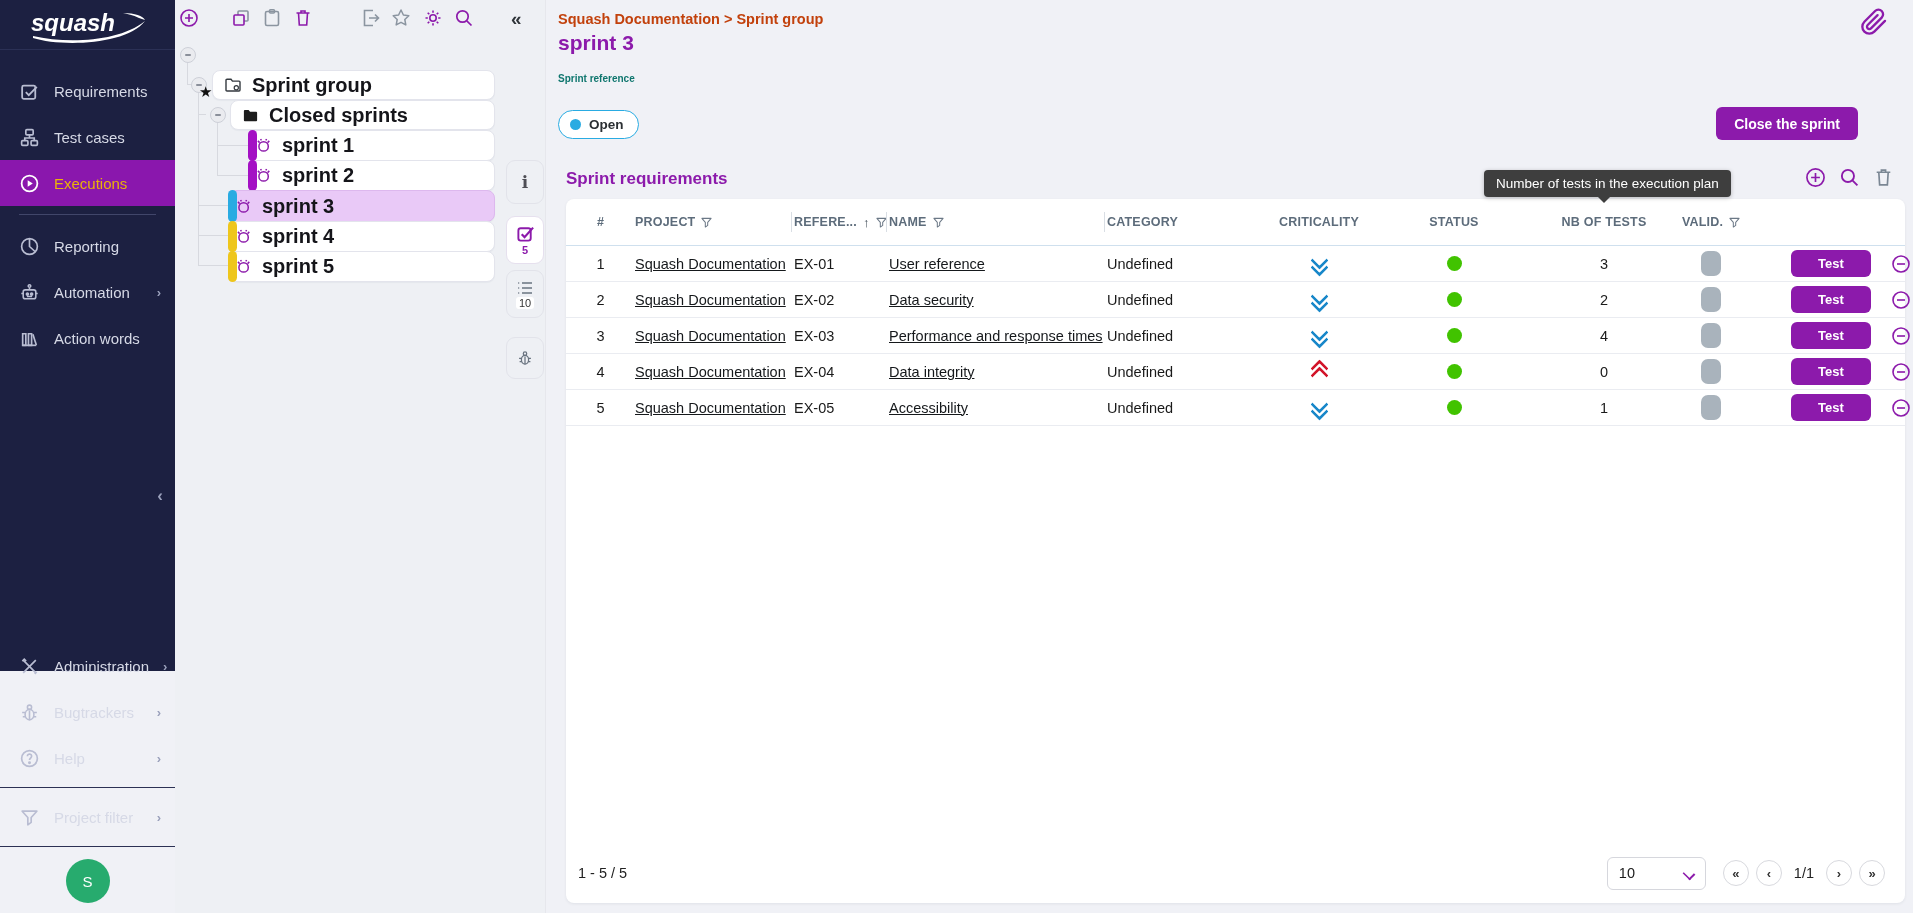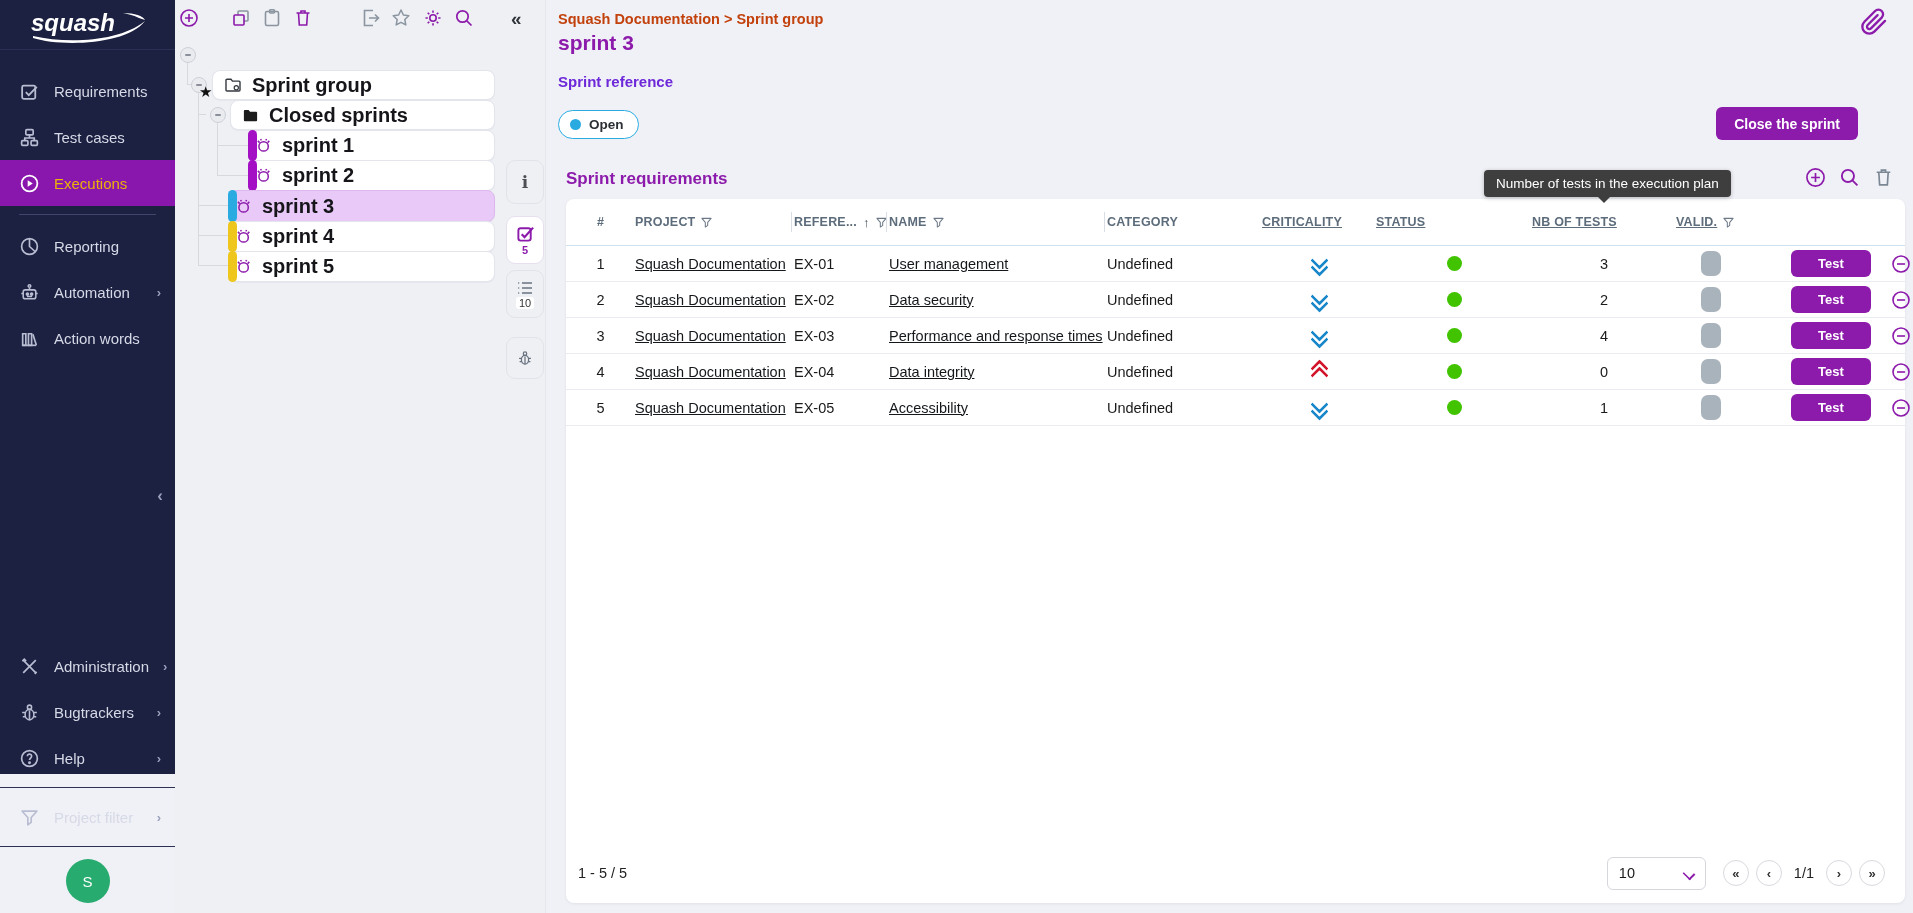--- a/index.html
+++ b/index.html
@@ -2,21 +2,21 @@
 <html><head>
 <meta charset="utf-8">
 <style>
   html,body{margin:0;padding:0;}
   body{width:1913px;height:913px;overflow:hidden;background:#f0f1f6;
        font-family:"Liberation Sans",sans-serif;position:relative;color:#1a1a1a;}
   svg{display:block;}
   [data-interactable="true"]{cursor:pointer;}
 
   
-  #sidebar{position:absolute;left:0;top:0;width:175px;height:774px;background:#1c2041;color:#c6cadb;}
+  #sidebar{position:absolute;left:0;top:0;width:175px;height:671px;background:#1c2041;color:#c6cadb;}
   #logo{height:49px;border-bottom:1px solid #2b3055;display:flex;align-items:center;justify-content:center;}
   .nav-item{height:46px;display:flex;align-items:center;gap:14px;padding-left:19px;font-size:15px;color:#d6d9e6;}
   .nav-item .nicon{width:21px;height:21px;color:#b9bdd2;flex:0 0 auto;}
   .nav-item.active{background:#8a17ad;color:#eab308;}
   .nav-item.active .nicon{color:#fff;}
   .nav-item .chev-r{margin-left:auto;margin-right:14px;color:#9aa0bb;font-size:13px;font-weight:bold;}
   .side-divider{height:1px;background:#41466a;margin:8px 19px;}
   .side-divider.full{margin:6px 0;background:#2c3154;}
   #side-collapse{position:absolute;top:486px;right:12px;color:#9aa0bb;font-size:17px;font-weight:bold;}
   #bottom-nav{position:absolute;left:0;right:0;top:643px;}
@@ -46,37 +46,37 @@
   .rtab.active{background:#fff;border-color:#e6e0ee;}
   .rtab .badge{font-size:11px;color:#8c1aab;font-weight:bold;}
   .rtab .badge.dark{color:#333;background:#fff;border-radius:3px;padding:0 3px;font-weight:normal;}
   .info-i{font-family:"DejaVu Serif",serif;font-weight:bold;font-size:17px;color:#4e4e55;}
 
   
   #main{position:absolute;left:546px;top:0;right:0;height:913px;background:#f0f1f6;}
   #breadcrumb{position:absolute;left:12px;top:11px;font-size:14.5px;font-weight:bold;color:#c2410c;}
   #paperclip{position:absolute;top:6px;right:25px;color:#8c1aab;}
   #page-title{position:absolute;left:12px;top:31px;font-size:21px;font-weight:bold;color:#8c1aab;}
-  #ref-label{position:absolute;left:12px;top:73px;font-size:15px;font-weight:bold;color:#6d28d9;}
+  #ref-label{position:absolute;left:12px;top:73px;font-size:10px;font-weight:bold;color:#0f766e;}
   #open-pill{position:absolute;left:12px;top:110px;height:27px;border:1.5px solid #29abe2;border-radius:15px;background:#fff;display:flex;align-items:center;gap:8px;padding:0 14px 0 11px;}
   #open-pill .dot{width:11px;height:11px;border-radius:50%;background:#29abe2;}
   #open-pill .olabel{font-size:13.5px;color:#2b2f33;font-weight:600;}
   #close-btn{position:absolute;top:107px;right:55px;height:33px;background:#8c1aab;color:#fff;border:none;border-radius:6px;font-size:14px;font-weight:bold;padding:0 18px;font-family:"Liberation Sans",sans-serif;}
   #section-title{position:absolute;left:12px;top:161px;font-size:17px;font-weight:bold;color:#8c1aab;}
   #section-icons{position:absolute;top:166px;right:18px;display:flex;gap:11px;}
   #section-icons span{width:23px;height:23px;display:block;}
   #tooltip{position:absolute;left:938px;top:170px;background:#3e3e3e;color:#fff;font-size:13.5px;padding:6px 12px;border-radius:4px;white-space:nowrap;box-shadow:0 1px 4px rgba(0,0,0,.25);z-index:6;}
   #tooltip-caret{position:absolute;left:1051px;top:196px;width:0;height:0;border:7px solid transparent;border-top-color:#3e3e3e;z-index:6;}
 
   
   #card{position:absolute;left:20px;top:199px;right:8px;bottom:10px;background:#fff;border-radius:8px;box-shadow:0 1px 3px rgba(40,50,70,.08);}
   .grid{display:grid;grid-template-columns:69px 159px 95px 218px 155px 114px 156px 144px 70px 1fr;align-items:center;}
   #thead{height:46px;border-bottom:1px solid #cfe0ee;font-size:12.5px;font-weight:bold;color:#5d6c7b;letter-spacing:.2px;}
   .h{display:flex;align-items:center;gap:6px;position:relative;height:100%;}
-  .h.center{text-decoration:underline;}
+  .h.center{justify-content:center;}
   .h.num{justify-content:center;}
   .h.sep::before{content:'';position:absolute;left:-3px;top:13px;bottom:13px;width:1px;background:#d9dee4;}
   .sort-arrow{color:#3c4854;font-size:13px;font-weight:bold;}
   .trow{height:35px;border-bottom:1px solid #eaecf1;font-size:14.5px;}
   .c{display:flex;align-items:center;height:100%;}
   .c.center{justify-content:center;}
   .lnk{color:#15181b;text-decoration:underline;}
   .crit-icon{display:flex;flex-direction:column;align-items:center;}
   .crit-icon .chv{width:10px;height:10px;border-style:solid;border-width:0 0 3px 3px;border-radius:1.5px;}
   .crit-icon .chv + .chv{margin-top:-6px;}
@@ -502,21 +502,21 @@
     </div>
 
     <div id="tbody" data-interactable="false">
         <div class="trow grid" data-interactable="true">
     <div class="c center" data-interactable="false">1</div>
     <div class="c">
             <a class="lnk" data-interactable="true">Squash Documentation</a>
           </div>
     <div class="c" data-interactable="false">EX-01</div>
     <div class="c">
-            <a class="lnk" data-interactable="true">User management</a>
+            <a class="lnk" data-interactable="true">User reference</a>
           </div>
     <div class="c" data-interactable="false">Undefined</div>
     <div class="c center">
             <span class="crit-icon minor" data-interactable="false">
               <span class="chv"></span>
               <span class="chv"></span>
             </span>
           </div>
     <div class="c center">
             <span class="dot-status" data-interactable="false"></span>

